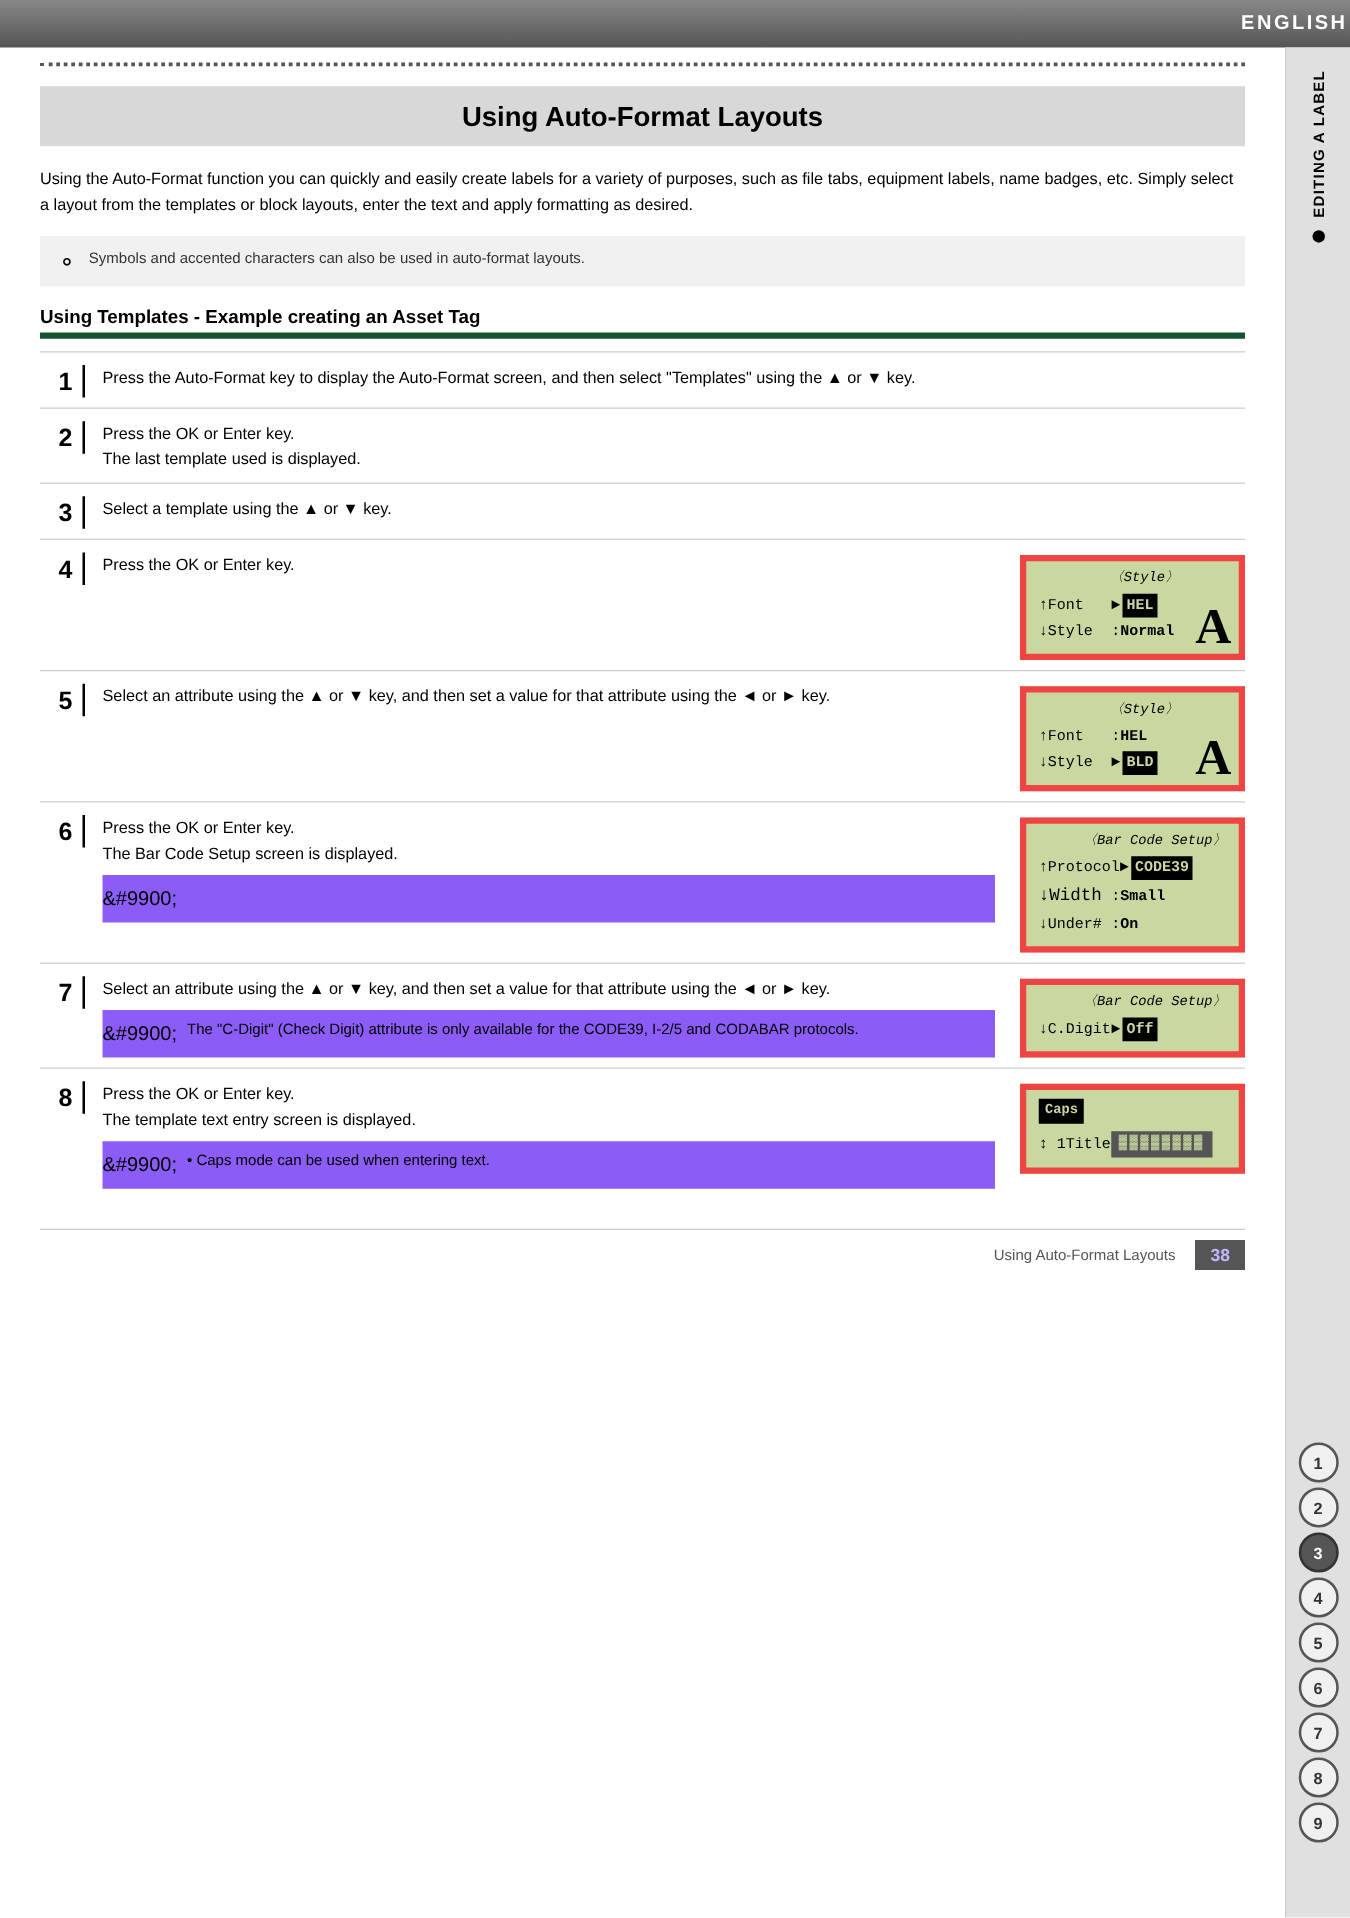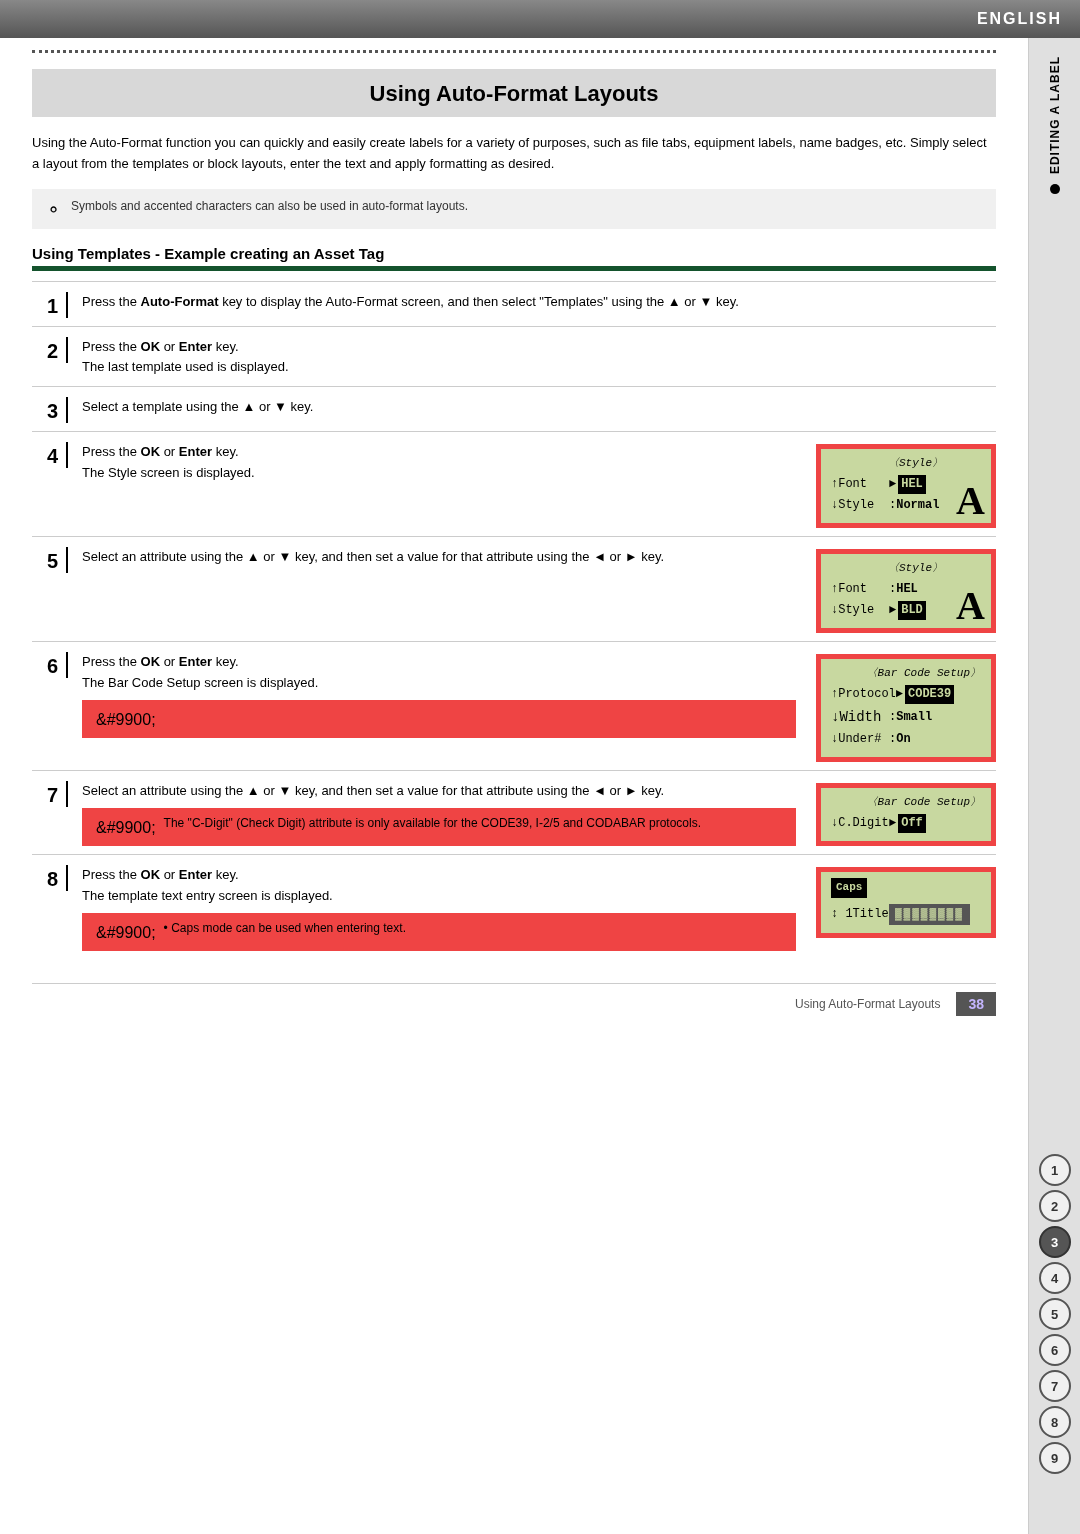--- a/index.html
+++ b/index.html
@@ -15,21 +15,21 @@
     }
 
     
     .top-bar {
       width: 100%;
       height: 38px;
       background: linear-gradient(to bottom, #888, #555);
       display: flex;
       align-items: center;
       justify-content: flex-end;
-      padding-right: 18px;
+      padding-right: 2px;
     }
     .top-bar-label {
       color: #fff;
       font-weight: bold;
       font-size: 16px;
       letter-spacing: 2px;
     }
 
     
     .right-sidebar {
@@ -177,21 +177,21 @@
       text-align: right;
       line-height: 1.2;
     }
     .step-content {
       flex: 1;
       padding-left: 14px;
       font-size: 13px;
       line-height: 1.6;
     }
     .step-content b {
-      font-weight: bold;
+      font-weight: normal;
       text-align: right;
     }
     .step-screen {
       float: right;
       margin-left: 20px;
       margin-top: 2px;
     }
 
     
     .lcd-screen {
@@ -231,22 +231,22 @@
       font-weight: bold;
       font-family: serif;
       position: absolute;
       right: 6px;
       bottom: 2px;
       line-height: 1;
     }
 
     
     .step-note {
-      background: #ef4444;
-      padding: 6px 14px;
+      background: #8b5cf6;
+      padding: 6px 0;
       margin-top: 6px;
       font-size: 12px;
       line-height: 1.5;
       display: flex;
       align-items: flex-start;
       gap: 8px;
     }
 
     
     .page-footer {
@@ -349,21 +349,20 @@
               <div class="lcd-row">
                 <span class="lcd-label" style="font-size: 12px;">↓Style</span>
                 <span>: </span>
                 <span class="lcd-value">Normal</span>
               </div>
               <div class="lcd-big-a">A</div>
             </div>
           </div>
           <div>
             <div>Press the <b>OK</b> or <b>Enter</b> key.</div>
-            <div>The Style screen is displayed.</div>
           </div>
         </div>
       </div>
       <div class="step-row">
         <div class="step-number">5</div>
         <div class="step-content">
           <div class="step-screen">
             <div class="lcd-screen" style="padding-right: 48px; min-height: 64px;">
               <div class="lcd-title-bar">〈Style〉</div>
               <div class="lcd-row">

